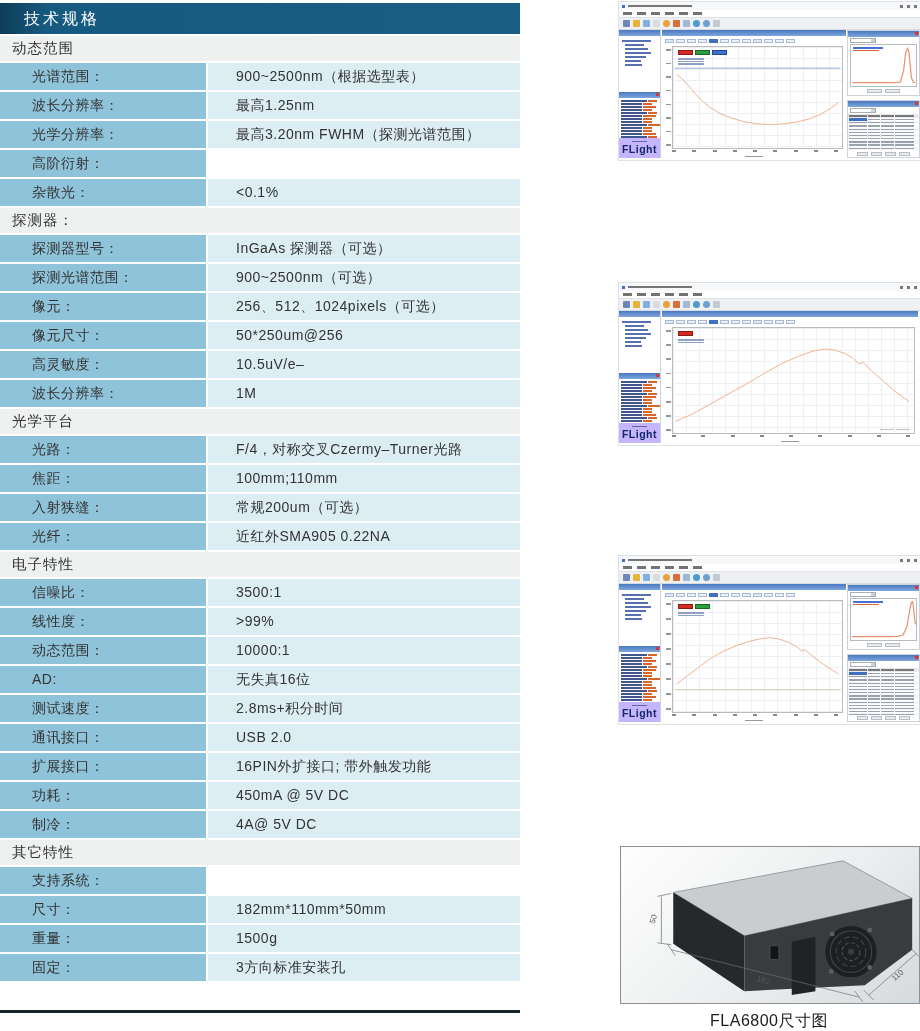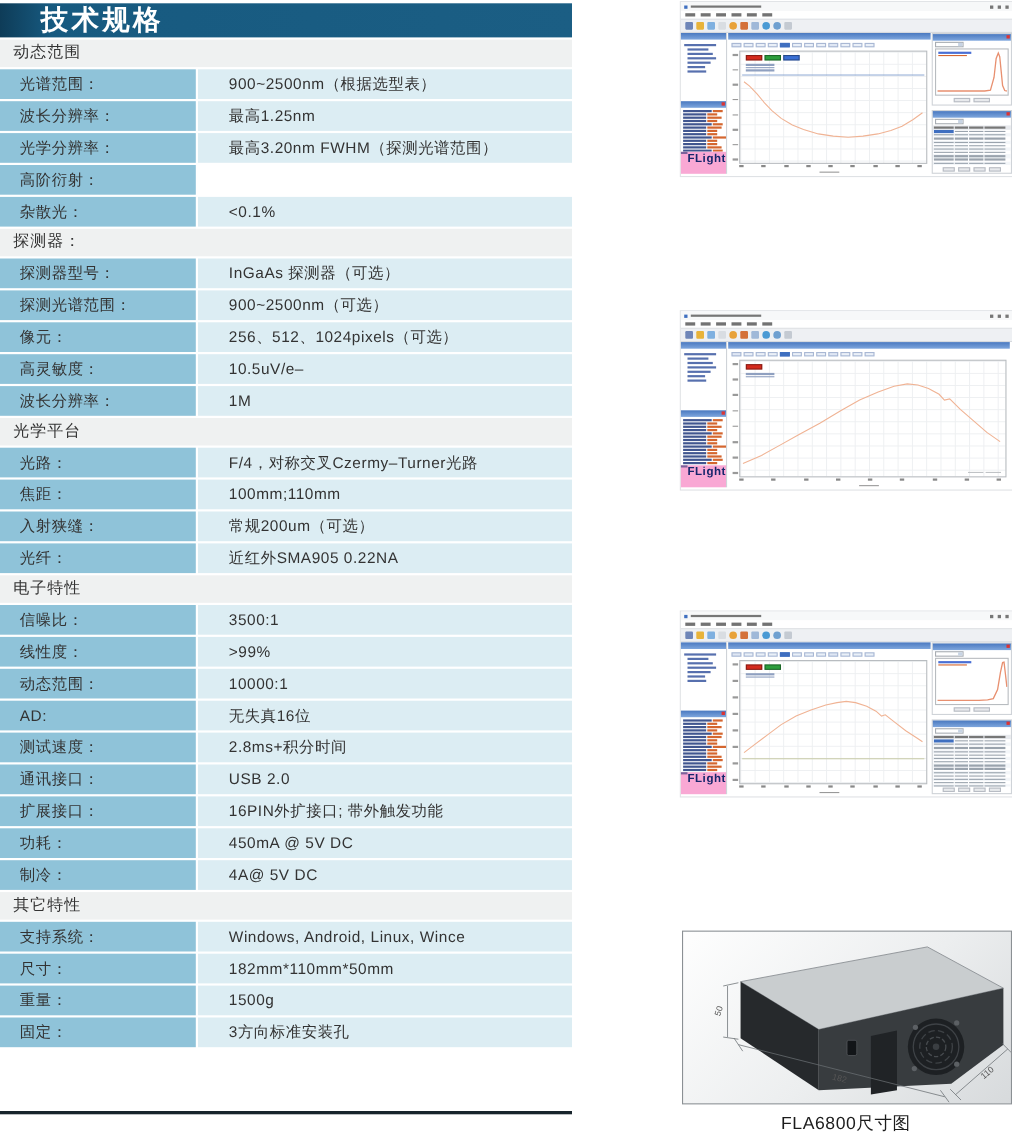--- a/index.html
+++ b/index.html
@@ -2,25 +2,25 @@
 <html style="--c-title: #175a80; --c-title-dark: #0e3c58; --c-label: #8fc3d9; --c-value: #dcedf3; --c-section: #eff1f1; --c-panel: #4a79c0;"><head>
 <meta charset="utf-8">
 <style>
   html,body{margin:0;padding:0;background:#fff;}
   #page{position:relative;width:920px;height:1031px;background:#fff;overflow:hidden;
         font-family:"Liberation Sans","DejaVu Sans",sans-serif;}
 
   
   .spec{position:absolute;left:0;top:3px;width:520px;}
   .spec-title{height:31px;background:linear-gradient(90deg,var(--c-title-dark,#0e3c58),var(--c-title,#175a80) 9%,#1b5e84);
-              color:#fff;font-size:25px;font-weight:bold;line-height:31px;padding-left:37px;letter-spacing:3px;}
+              color:#fff;font-size:16px;font-weight:normal;line-height:31px;padding-left:24px;letter-spacing:3px;}
   .sec-h{height:25px;margin-top:2px;background:var(--c-section,#eff1f1);color:#333;
          font-size:14.5px;line-height:25px;padding-left:12px;letter-spacing:1px;}
   .srow{display:flex;margin-top:2px;height:27px;line-height:27px;font-size:14px;color:#333;letter-spacing:.5px;}
-  .slabel{width:178px;background:var(--c-label,#8fc3d9);padding-left:18px;box-sizing:border-box;white-space:nowrap;}
+  .slabel{width:206px;background:var(--c-label,#8fc3d9);padding-left:32px;box-sizing:border-box;white-space:nowrap;}
   .svalue{flex:1;background:var(--c-value,#dcedf3);padding-left:28px;box-sizing:border-box;margin-left:2px;white-space:nowrap;}
   .bottom-line{position:absolute;left:0;top:1010px;width:520px;height:3px;background:#17242c;}
 
   
   .shot{position:absolute;left:619px;width:301px;background:#fff;box-shadow:0 0 0 1px #dfe2e5;font-size:0;}
   .s1{top:2px;height:158px;} .s2{top:283px;height:162px;} .s3{top:556px;height:168px;}
   .wtitle{height:8px;display:flex;align-items:center;padding:0 3px;background:#f7f8f9;}
   .wdot{width:3px;height:3px;background:#3f6fc0;}
   .wname{width:64px;height:2.5px;background:#555;margin-left:3px;opacity:.8;}
   .wsp{flex:1;}
@@ -48,21 +48,21 @@
   .tree i:nth-child(4){width:70%;margin-left:12%;}
   .tree i:nth-child(5){width:55%;margin-left:12%;}
   .tree i:nth-child(6){width:42%;margin-left:12%;}
   .tree i:nth-child(7){width:46%;margin-left:12%;}
   .log{flex:1;padding:1px 2px;overflow:hidden;}
   .logline{display:flex;gap:1px;height:2px;margin:1px 0;}
   .logline .l1{flex:0 0 58%;background:#41568f;}
   .logline .l2{flex:0 0 24%;background:#d4662f;}
   .log .logline:nth-child(3n) .l2{flex-basis:33%;}
   .log .logline:nth-child(4n+1) .l1{flex-basis:70%;}
-  .logo{height:20px;display:flex;flex-direction:row;justify-content:center;background:#f9a8d4;}
+  .logo{height:20px;display:flex;flex-direction:column;align-items:center;justify-content:center;background:#c4b5fd;}
   .logo-dots{width:15px;height:1.5px;background:#16266b;opacity:.55;margin-bottom:1px;}
   .logo span{font-size:10.5px;font-weight:bold;color:#16266b;letter-spacing:.5px;}
 
   .cpane{flex:1;display:flex;flex-direction:column;position:relative;margin-left:1px;min-width:0;}
   .ctb{height:8px;display:flex;align-items:center;gap:2px;padding-left:3px;margin-top:1px;}
   .ctb i{width:9px;height:3.5px;background:#eaf0f8;border:1px solid #a9b8d4;box-sizing:border-box;}
   .ctb i:nth-child(1){background:#dfe7f4;}
   .ctb i:nth-child(5){background:#3f6fc0;border-color:#3f6fc0;}
   .ctb i:nth-child(9){background:#dfe7f4;}
   .plotwrap{flex:1;display:flex;min-height:0;padding:1px 3px 0 2px;}
@@ -154,20 +154,24 @@
         </div>
         <div class="srow">
           <div class="slabel">探测光谱范围：</div>
           <div class="svalue">900~2500nm（可选）</div>
         </div>
         <div class="srow">
           <div class="slabel">像元：</div>
           <div class="svalue">256、512、1024pixels（可选）</div>
         </div>
         <div class="srow">
+          <div class="slabel">像元尺寸：</div>
+          <div class="svalue">50*250um@256</div>
+        </div>
+        <div class="srow">
           <div class="slabel">高灵敏度：</div>
           <div class="svalue">10.5uV/e–</div>
         </div>
         <div class="srow">
           <div class="slabel">波长分辨率：</div>
           <div class="svalue">1M</div>
         </div>
         <div class="sec-h">光学平台</div>
         <div class="srow">
           <div class="slabel">光路：</div>
@@ -218,21 +222,20 @@
           <div class="slabel">功耗：</div>
           <div class="svalue">450mA @ 5V DC</div>
         </div>
         <div class="srow">
           <div class="slabel">制冷：</div>
           <div class="svalue">4A@ 5V DC</div>
         </div>
         <div class="sec-h">其它特性</div>
         <div class="srow">
           <div class="slabel">支持系统：</div>
-          <div class="svalue">Windows, Android, Linux, Wince</div>
         </div>
         <div class="srow">
           <div class="slabel">尺寸：</div>
           <div class="svalue">182mm*110mm*50mm</div>
         </div>
         <div class="srow">
           <div class="slabel">重量：</div>
           <div class="svalue">1500g</div>
         </div>
         <div class="srow">

